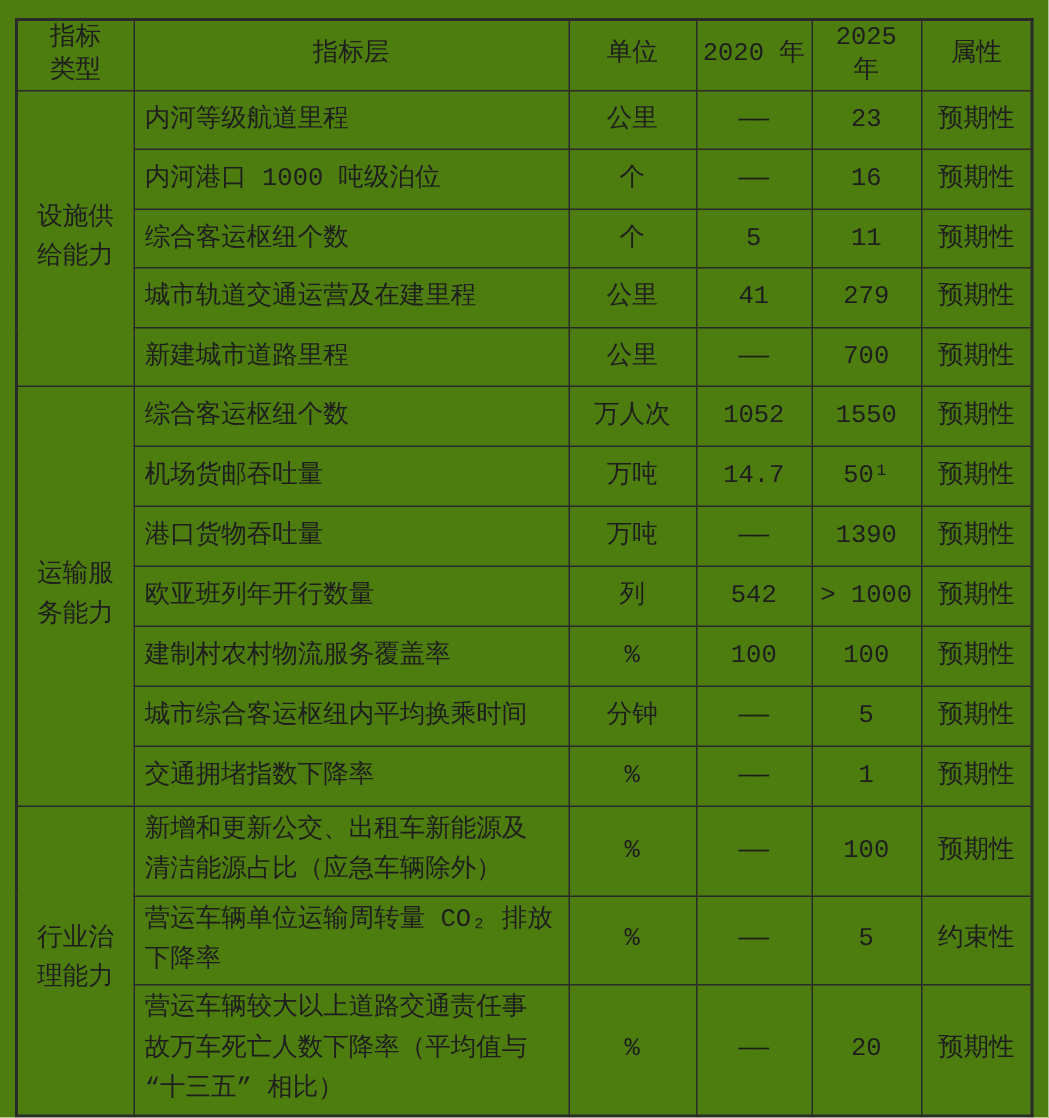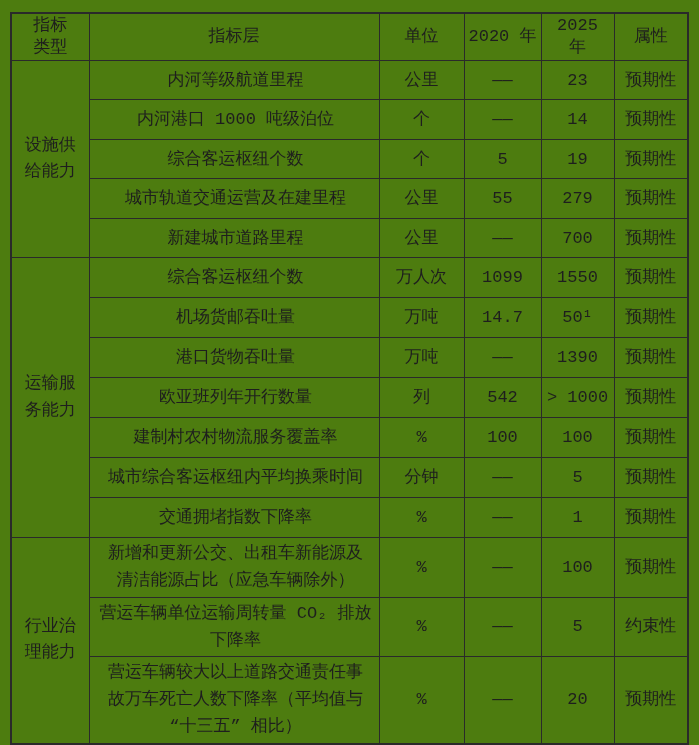--- a/index.html
+++ b/index.html
@@ -34,21 +34,21 @@
     overflow: hidden;
   }
   .indicator-table thead tr { height: 45px; }
   .indicator-table thead th { line-height: 1.3; }
   tr.r39 { height: 39px; }
   tr.r40 { height: 40px; }
   tr.r57 { height: 57px; }
   tr.r54 { height: 54px; }
   tr.r86 { height: 86px; }
   td.cell-indicator {
-    text-align: center;
+    text-align: left;
     padding: 2px 4px 2px 7px;
   }
   th.group-cell {
     line-height: 1.55;
   }
 </style>
 </head>
 <body>
 
 <div class="page">
@@ -80,51 +80,51 @@
         <td class="cell-indicator">内河等级航道里程</td>
         <td>公里</td>
         <td>——</td>
         <td>23</td>
         <td>预期性</td>
       </tr>
       <tr class="r40">
         <td class="cell-indicator">内河港口 1000 吨级泊位</td>
         <td>个</td>
         <td>——</td>
-        <td>14</td>
+        <td>16</td>
         <td>预期性</td>
       </tr>
       <tr class="r39">
         <td class="cell-indicator">综合客运枢纽个数</td>
         <td>个</td>
         <td>5</td>
-        <td>19</td>
+        <td>11</td>
         <td>预期性</td>
       </tr>
       <tr class="r40">
         <td class="cell-indicator">城市轨道交通运营及在建里程</td>
         <td>公里</td>
-        <td>55</td>
+        <td>41</td>
         <td>279</td>
         <td>预期性</td>
       </tr>
       <tr class="r39">
         <td class="cell-indicator">新建城市道路里程</td>
         <td>公里</td>
         <td>——</td>
         <td>700</td>
         <td>预期性</td>
       </tr>
 
       <tr class="r40">
         <th class="group-cell" rowspan="7">运输服
 务能力</th>
         <td class="cell-indicator">综合客运枢纽个数</td>
         <td>万人次</td>
-        <td>1099</td>
+        <td>1052</td>
         <td>1550</td>
         <td>预期性</td>
       </tr>
       <tr class="r40">
         <td class="cell-indicator">机场货邮吞吐量</td>
         <td>万吨</td>
         <td>14.7</td>
         <td>50¹</td>
         <td>预期性</td>
       </tr>

